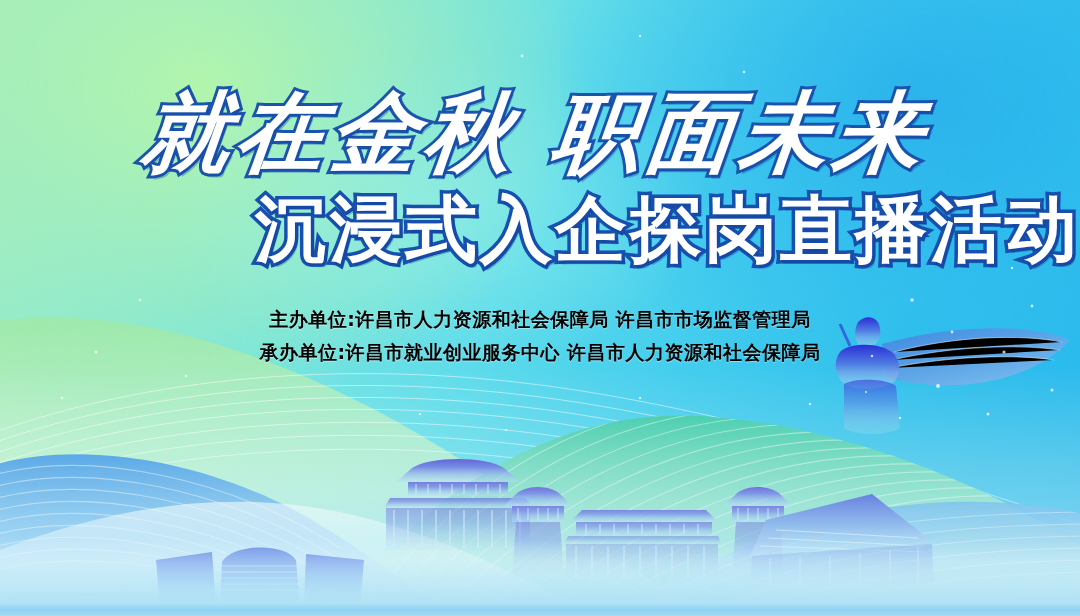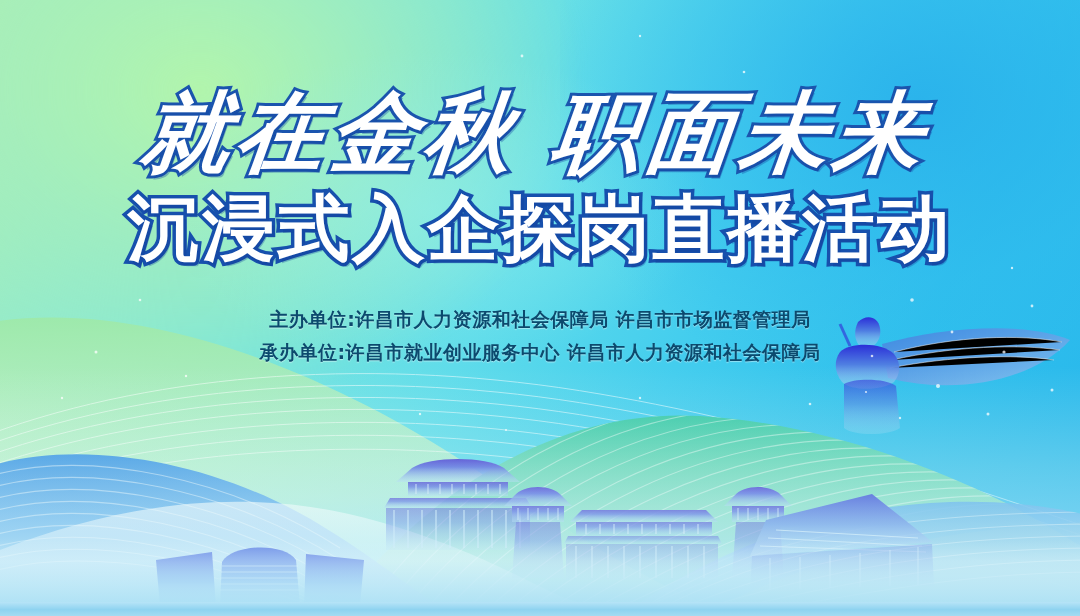--- a/index.html
+++ b/index.html
@@ -96,29 +96,30 @@
   }
   .title-main .gap{display:inline-block;width:34px;}
   .title-sub{
     margin:0;
     padding-top:12px;
     font-size:72px;
     line-height:1.1;
     font-weight:bold;
     letter-spacing:3px;
     color:#ffffff;
-    font-family:Liberation Serif, serif;
+    font-family:Liberation Sans, sans-serif;
     -webkit-text-stroke:7px #1750ad;
     paint-order:stroke fill;
     text-shadow:0 0 1px #1750ad, 3px 4px 0 rgba(15,60,150,.30);
+    text-align:right;
   }
   .orgs{
     margin:0;
     padding-top:34px;
-    color:#0c4a6e;
+    color:#000000;
     font-family:"DejaVu Sans","Liberation Sans",sans-serif;
   }
   .orgs .line{
     display:block;
     font-size:19px;
     font-weight:bold;
     line-height:1.75;
     letter-spacing:.5px;
     text-shadow:0 1px 1px rgba(255,255,255,.45);
   }

